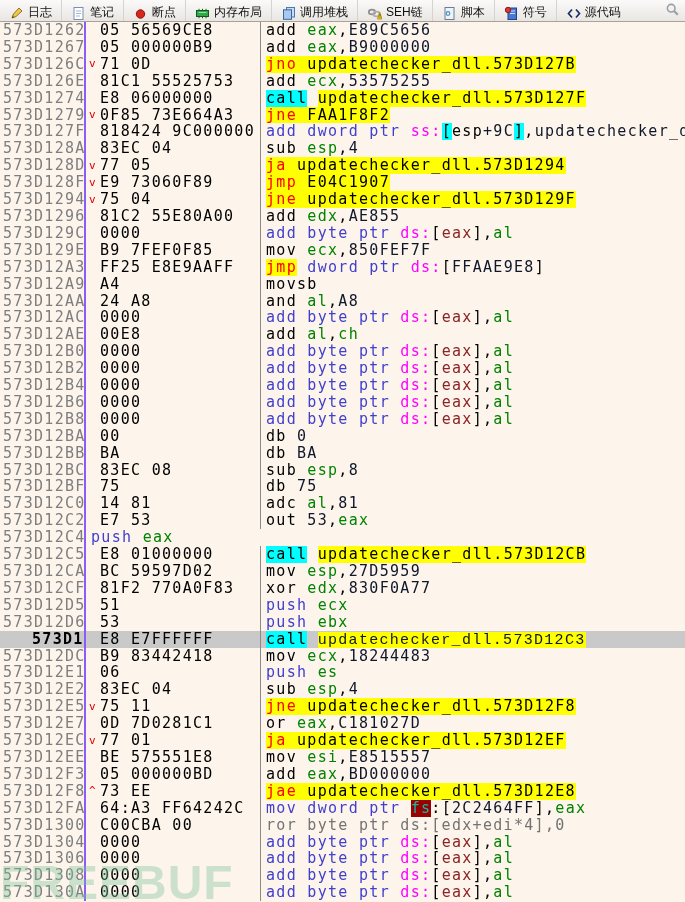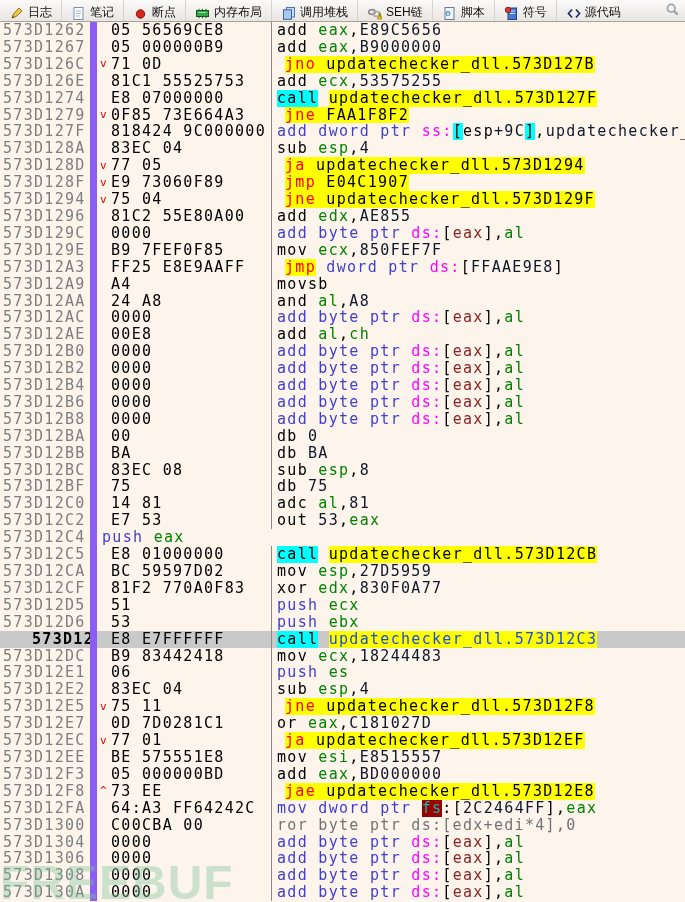--- a/index.html
+++ b/index.html
@@ -16,41 +16,41 @@
     position:relative;z-index:3;
   }
   .tab{display:flex;align-items:flex-end;gap:4px;padding:0 9px;height:100%;}
   .tab + .tab{border-left:1px solid #D6D2CC;}
   .tab .ticon{display:inline-flex;width:15px;height:15px;align-items:center;justify-content:center;}
   .searchbox{margin-left:auto;padding:0 5px;display:flex;align-items:center;height:100%;}
   
   .disasm{position:absolute;top:22px;left:0;right:0;bottom:0;z-index:2;}
   .row{display:flex;height:16.92px;line-height:16.9px;font-size:15px;white-space:pre;}
   .addr{
-    width:97px;box-sizing:border-box;padding-left:3px;color:#7E7E7E;
-    border-right:7px solid #8b5cf6;letter-spacing:1.3px;flex:none;overflow:hidden;
+    width:86px;box-sizing:border-box;padding-left:3px;color:#7E7E7E;
+    border-right:2px solid #8b5cf6;letter-spacing:1.3px;flex:none;overflow:hidden;
   }
   .bytes{width:175px;box-sizing:border-box;border-right:1px solid #8a8a8a;display:flex;flex:none;overflow:hidden;align-items:center;}
   .arrow{width:14px;padding-left:3px;box-sizing:border-box;color:#E00000;font-size:11px;line-height:16px;flex:none;}
   .bcode{letter-spacing:1.3px;color:#000;}
   .dis{flex:1;padding-left:5px;letter-spacing:1.3px;overflow:hidden;color:#000;}
   .row.sel{background:#C9C9C9;}
   .row.sel .addr{color:#000;font-weight:bold;padding-left:32px;}
   
   .tk-m{color:#000;}
   .tk-p{color:#000;}
   .tk-b{color:#4040CC;}
   .tk-r{color:#008300;}
   .tk-rm{color:#8B2323;}
   .tk-v{color:#0f172a;}
   .tk-s{color:#FF00FF;}
   .tk-y{background:#FFFF00;color:#000;}
-  .tk-jy{background:#FFFF00;color:#FF0000;margin-left:8px;}
+  .tk-jy{background:#FFFF00;color:#FF0000;}
   .tk-cy{background:#00FFFF;color:#000;}
-  .tk-u{background:#FFFF00;color:#1d4ed8;border-bottom:2px solid #FF0000;}
+  .tk-u{background:#FFFF00;color:#0f172a;border-bottom:2px solid #FF0000;font-family:Liberation Mono, monospace;}
   .tk-fs{background:#990000;color:#14b8a6;}
   .tk-cb{background:#00FFFF;color:#000;}
   .tk-g{color:#737373;}
   
   .watermark{
     position:absolute;left:0px;bottom:-8px;z-index:4;pointer-events:none;
     font-family:"Liberation Sans",sans-serif;font-weight:bold;font-size:48px;
     letter-spacing:1px;color:rgba(124,194,152,0.38);
   }
 </style>
@@ -156,21 +156,21 @@
           <line x1="9" y1="9" x2="12.8" y2="12.8" stroke="#9AA0A8" stroke-width="2.2"></line>
         </svg></span>
     </div>
   </div>
 
 <div class="disasm">
     <div class="row"><div class="addr">573D1262</div><div class="bytes"><span class="arrow"></span><span class="bcode">05 56569CE8</span></div><div class="dis"><span class="tk-m">add </span><span class="tk-r">eax</span><span class="tk-p">,</span><span class="tk-v">E89C5656</span></div></div>
     <div class="row"><div class="addr">573D1267</div><div class="bytes"><span class="arrow"></span><span class="bcode">05 000000B9</span></div><div class="dis"><span class="tk-m">add </span><span class="tk-r">eax</span><span class="tk-p">,</span><span class="tk-v">B9000000</span></div></div>
     <div class="row"><div class="addr">573D126C</div><div class="bytes"><span class="arrow">v</span><span class="bcode">71 0D</span></div><div class="dis"><span class="tk-jy">jno</span><span class="tk-y"> updatechecker_dll.573D127B</span></div></div>
     <div class="row"><div class="addr">573D126E</div><div class="bytes"><span class="arrow"></span><span class="bcode">81C1 55525753</span></div><div class="dis"><span class="tk-m">add </span><span class="tk-r">ecx</span><span class="tk-p">,</span><span class="tk-v">53575255</span></div></div>
-    <div class="row"><div class="addr">573D1274</div><div class="bytes"><span class="arrow"></span><span class="bcode">E8 07000000</span></div><div class="dis"><span class="tk-cy">call</span><span class="tk-p"> </span><span class="tk-y">updatechecker_dll.573D127F</span></div></div>
+    <div class="row"><div class="addr">573D1274</div><div class="bytes"><span class="arrow"></span><span class="bcode">E8 06000000</span></div><div class="dis"><span class="tk-cy">call</span><span class="tk-p"> </span><span class="tk-y">updatechecker_dll.573D127F</span></div></div>
     <div class="row"><div class="addr">573D1279</div><div class="bytes"><span class="arrow">v</span><span class="bcode">0F85 73E664A3</span></div><div class="dis"><span class="tk-jy">jne</span><span class="tk-y"> FAA1F8F2</span></div></div>
     <div class="row"><div class="addr">573D127F</div><div class="bytes"><span class="arrow"></span><span class="bcode">818424 9C000000</span></div><div class="dis"><span class="tk-b">add dword ptr </span><span class="tk-s">ss:</span><span class="tk-cb">[</span><span class="tk-p">esp</span><span class="tk-v">+9C</span><span class="tk-cb">]</span><span class="tk-p">,</span><span class="tk-v">updatechecker_d</span></div></div>
     <div class="row"><div class="addr">573D128A</div><div class="bytes"><span class="arrow"></span><span class="bcode">83EC 04</span></div><div class="dis"><span class="tk-m">sub </span><span class="tk-r">esp</span><span class="tk-p">,</span><span class="tk-v">4</span></div></div>
     <div class="row"><div class="addr">573D128D</div><div class="bytes"><span class="arrow">v</span><span class="bcode">77 05</span></div><div class="dis"><span class="tk-jy">ja</span><span class="tk-y"> updatechecker_dll.573D1294</span></div></div>
     <div class="row"><div class="addr">573D128F</div><div class="bytes"><span class="arrow">v</span><span class="bcode">E9 73060F89</span></div><div class="dis"><span class="tk-jy">jmp</span><span class="tk-y"> E04C1907</span></div></div>
     <div class="row"><div class="addr">573D1294</div><div class="bytes"><span class="arrow">v</span><span class="bcode">75 04</span></div><div class="dis"><span class="tk-jy">jne</span><span class="tk-y"> updatechecker_dll.573D129F</span></div></div>
     <div class="row"><div class="addr">573D1296</div><div class="bytes"><span class="arrow"></span><span class="bcode">81C2 55E80A00</span></div><div class="dis"><span class="tk-m">add </span><span class="tk-r">edx</span><span class="tk-p">,</span><span class="tk-v">AE855</span></div></div>
     <div class="row"><div class="addr">573D129C</div><div class="bytes"><span class="arrow"></span><span class="bcode">0000</span></div><div class="dis"><span class="tk-b">add byte ptr </span><span class="tk-s">ds:</span><span class="tk-p">[</span><span class="tk-rm">eax</span><span class="tk-p">]</span><span class="tk-p">,</span><span class="tk-r">al</span></div></div>
     <div class="row"><div class="addr">573D129E</div><div class="bytes"><span class="arrow"></span><span class="bcode">B9 7FEF0F85</span></div><div class="dis"><span class="tk-m">mov </span><span class="tk-r">ecx</span><span class="tk-p">,</span><span class="tk-v">850FEF7F</span></div></div>
     <div class="row"><div class="addr">573D12A3</div><div class="bytes"><span class="arrow"></span><span class="bcode">FF25 E8E9AAFF</span></div><div class="dis"><span class="tk-jy">jmp</span><span class="tk-p"> </span><span class="tk-b">dword ptr </span><span class="tk-s">ds:</span><span class="tk-p">[</span><span class="tk-v">FFAAE9E8</span><span class="tk-p">]</span></div></div>

